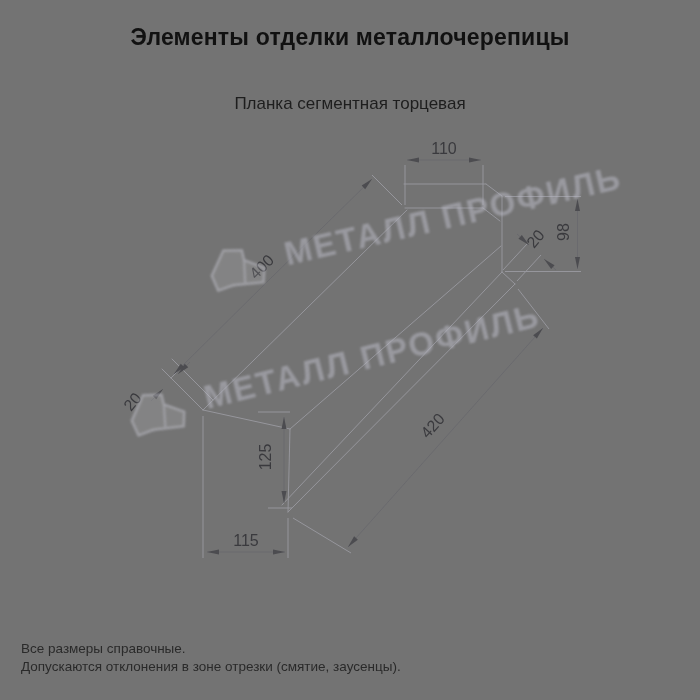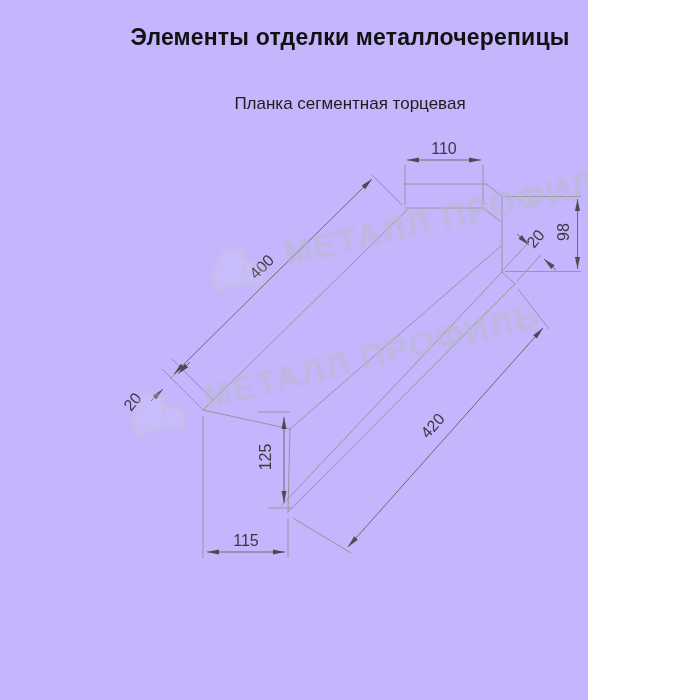--- a/index.html
+++ b/index.html
@@ -1,16 +1,16 @@
 <!DOCTYPE html>
 <html><head>
 <meta charset="utf-8">
 <style>
   html,body{margin:0;padding:0;background:#ffffff;}
-  .stage{position:relative;width:588px;height:700px;background:#c4b5fd;overflow:hidden;
+  .stage{position:relative;width:700px;height:700px;background:#737373;overflow:hidden;
          font-family:"Liberation Sans", sans-serif;}
   .page-title{position:absolute;left:0;top:24px;width:700px;text-align:center;
               font-size:23px;font-weight:bold;letter-spacing:.2px;}
   .subtitle{position:absolute;left:0;top:93px;width:700px;text-align:center;
             font-size:17px;line-height:21px;}
   .footer{position:absolute;left:21px;top:640px;font-size:13.5px;line-height:18px;}
   .watermark{position:absolute;display:flex;align-items:center;gap:7px;
              opacity:.55;filter:blur(1px);pointer-events:none;}
   .watermark span{font-size:33px;font-weight:bold;letter-spacing:2px;white-space:nowrap;}
   .wm1{left:206px;top:247px;transform:rotate(-13deg);transform-origin:left center;}
@@ -110,14 +110,18 @@
     <span>МЕТАЛЛ ПРОФИЛЬ</span>
   </div>
   <div class="watermark wm2" style="color:#b9b9c4;">
     <svg width="74" height="52" viewBox="0 0 74 52">
       <path d="M5 30 L22 8 L40 12 L40 22 L58 34 L54 48 L24 44 L8 46 Z" fill="rgba(235,235,240,0.25)" stroke="#c6c6d0" stroke-width="2.4"></path>
       <path d="M40 22 L36 44" fill="none" stroke="#c6c6d0" stroke-width="2"></path>
     </svg>
     <span>МЕТАЛЛ ПРОФИЛЬ</span>
   </div>
 
+  <div class="footer" style="color:#2a2a2a;">
+    <div>Все размеры справочные.</div>
+    <div>Допускаются отклонения в зоне отрезки (смятие, заусенцы).</div>
+  </div>
 
 </div>
 
 </body></html>

